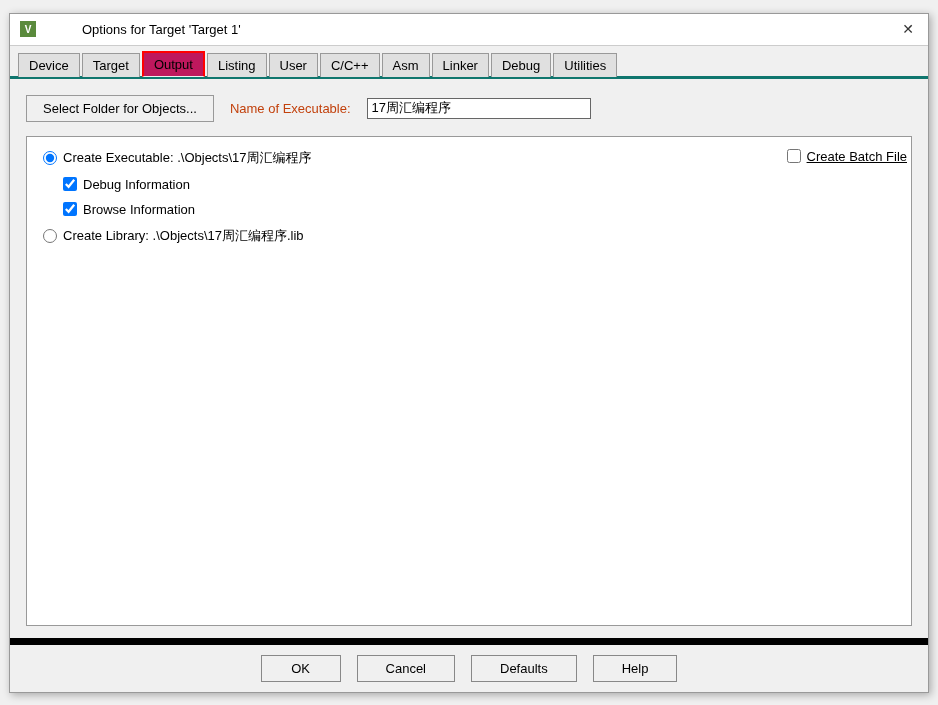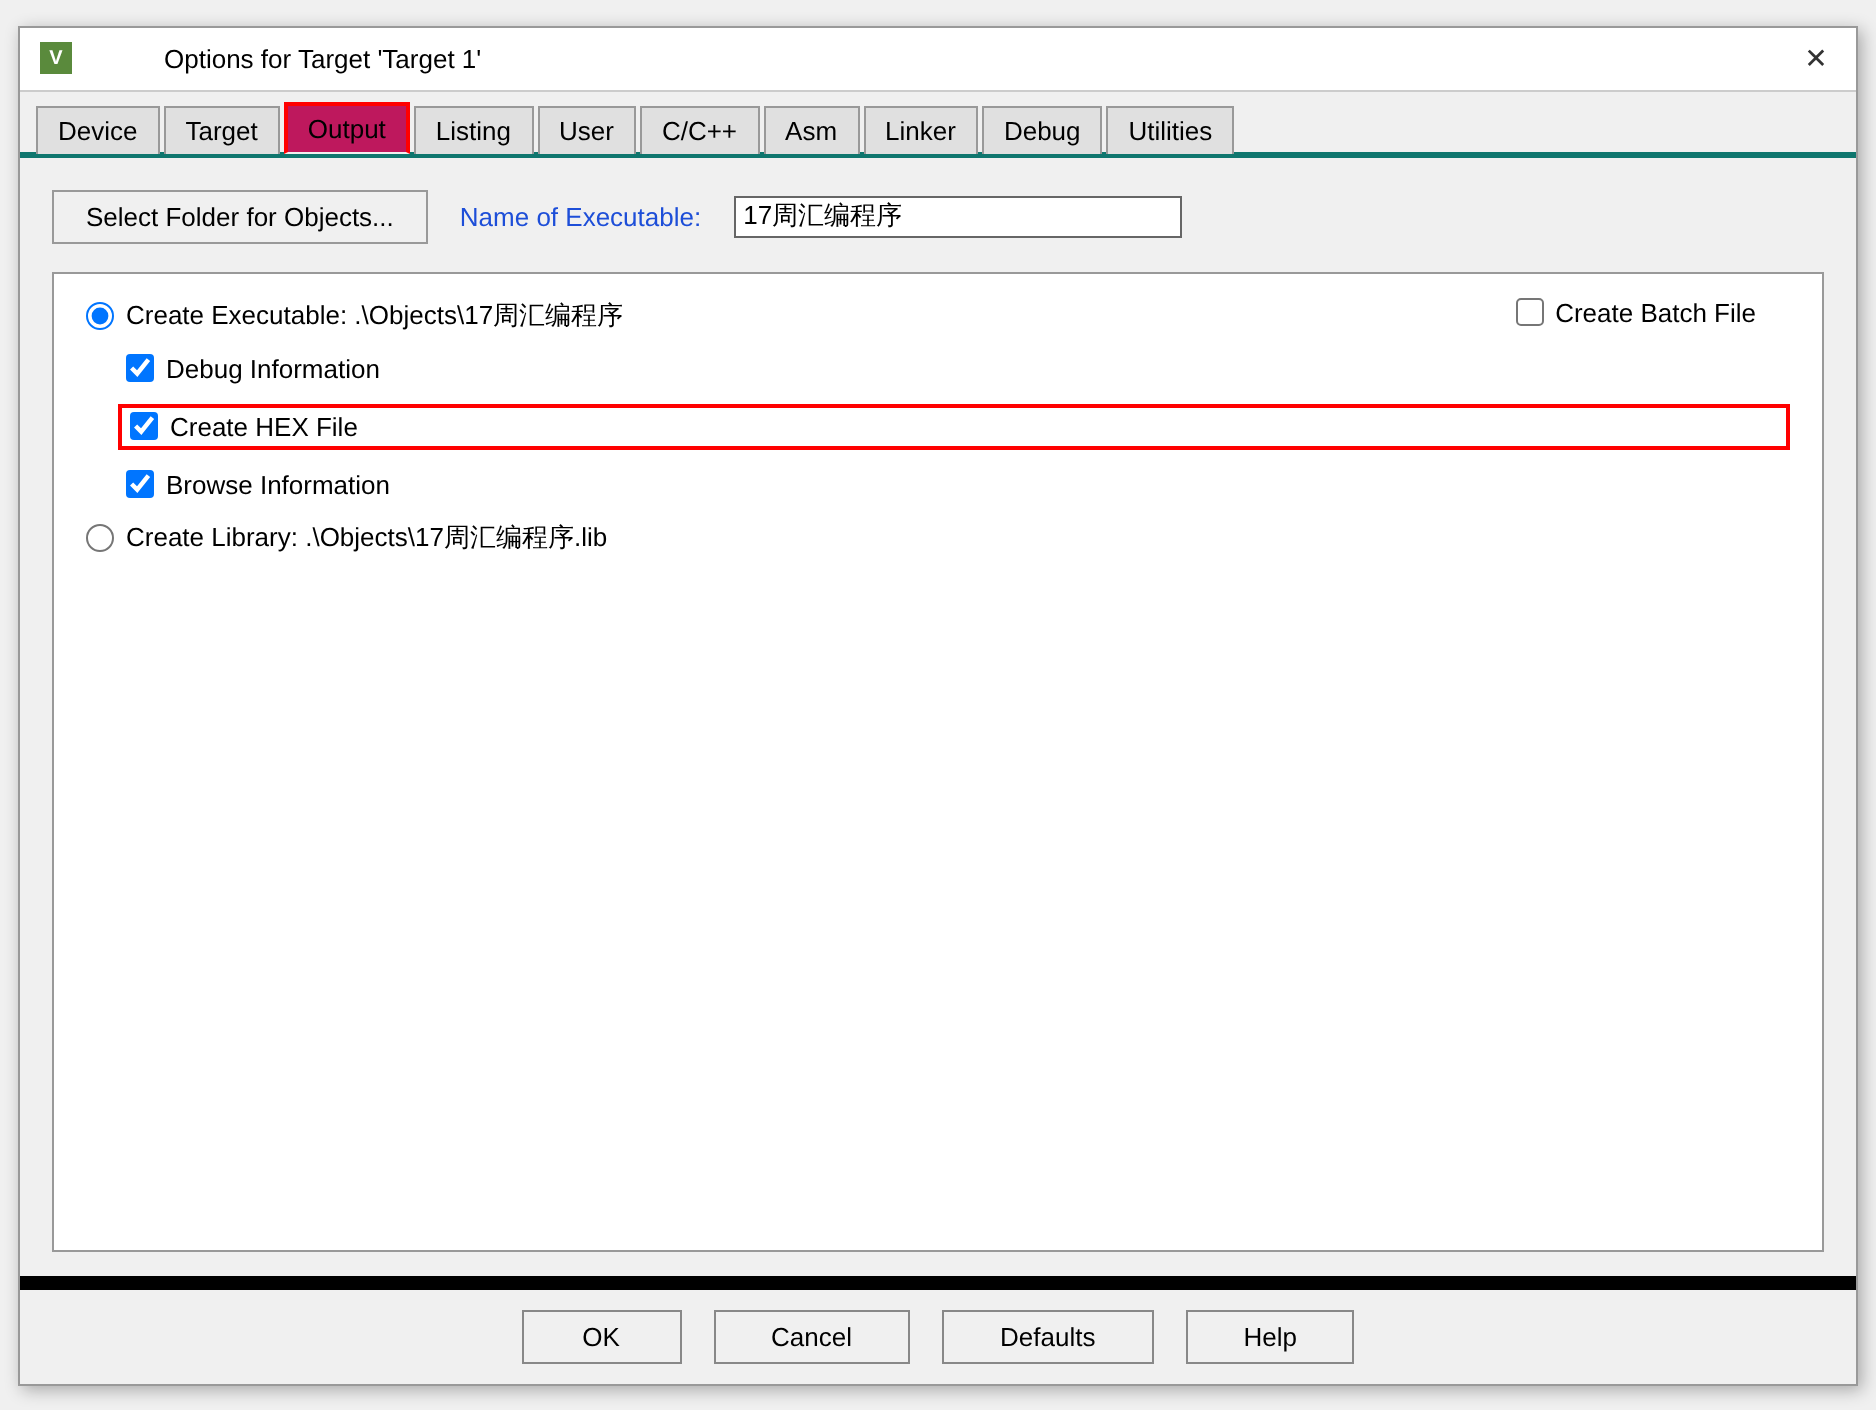--- a/index.html
+++ b/index.html
@@ -106,21 +106,21 @@
     .select-folder-btn {
       padding: 5px 16px;
       background: #f0f0f0;
       border: 1px solid #999;
       cursor: pointer;
       font-size: 13px;
       min-width: 180px;
     }
     .name-label {
       font-size: 13px;
-      color: #1d4ed8;
+      color: #c2410c;
     }
     .name-input {
       border: 1px solid #666;
       padding: 2px 4px;
       font-size: 13px;
       width: 224px;
       background: #fff;
     }
     .options-box {
       border: 1px solid #999;
@@ -154,24 +154,25 @@
       margin-left: 16px;
     }
     .checkbox-input {
       width: 14px;
       height: 14px;
       cursor: pointer;
     }
     .batch-file-area {
       position: absolute;
       top: 12px;
-      right: 33px;
+      right: 4px;
       display: flex;
       align-items: flex-start;
       gap: 6px;
+      text-decoration: underline;
     }
     .footer {
       border-top: 7px solid #000000;
       padding: 10px 16px;
       display: flex;
       justify-content: center;
       gap: 16px;
       background: #f0f0f0;
     }
     .footer-btn {
@@ -233,24 +234,20 @@
       <div class="radio-row">
         <input type="radio" name="output-type" class="radio-input" checked="" style="">
         <span class="row-label">Create Executable:  .\Objects\17周汇编程序</span>
       </div>
 
       <div class="checkbox-row">
         <input type="checkbox" class="checkbox-input" checked="" style="">
         <span class="row-label">Debug Information</span>
       </div>
 
-      <div class="checkbox-row highlighted">
-        <input type="checkbox" class="checkbox-input" checked="" style="">
-        <span class="row-label">Create HEX File</span>
-      </div>
 
       <div class="checkbox-row">
         <input type="checkbox" class="checkbox-input" checked="" style="">
         <span class="row-label">Browse Information</span>
       </div>
 
       <div class="radio-row">
         <input type="radio" name="output-type" class="radio-input" style="">
         <span class="row-label">Create Library:  .\Objects\17周汇编程序.lib</span>
       </div>

